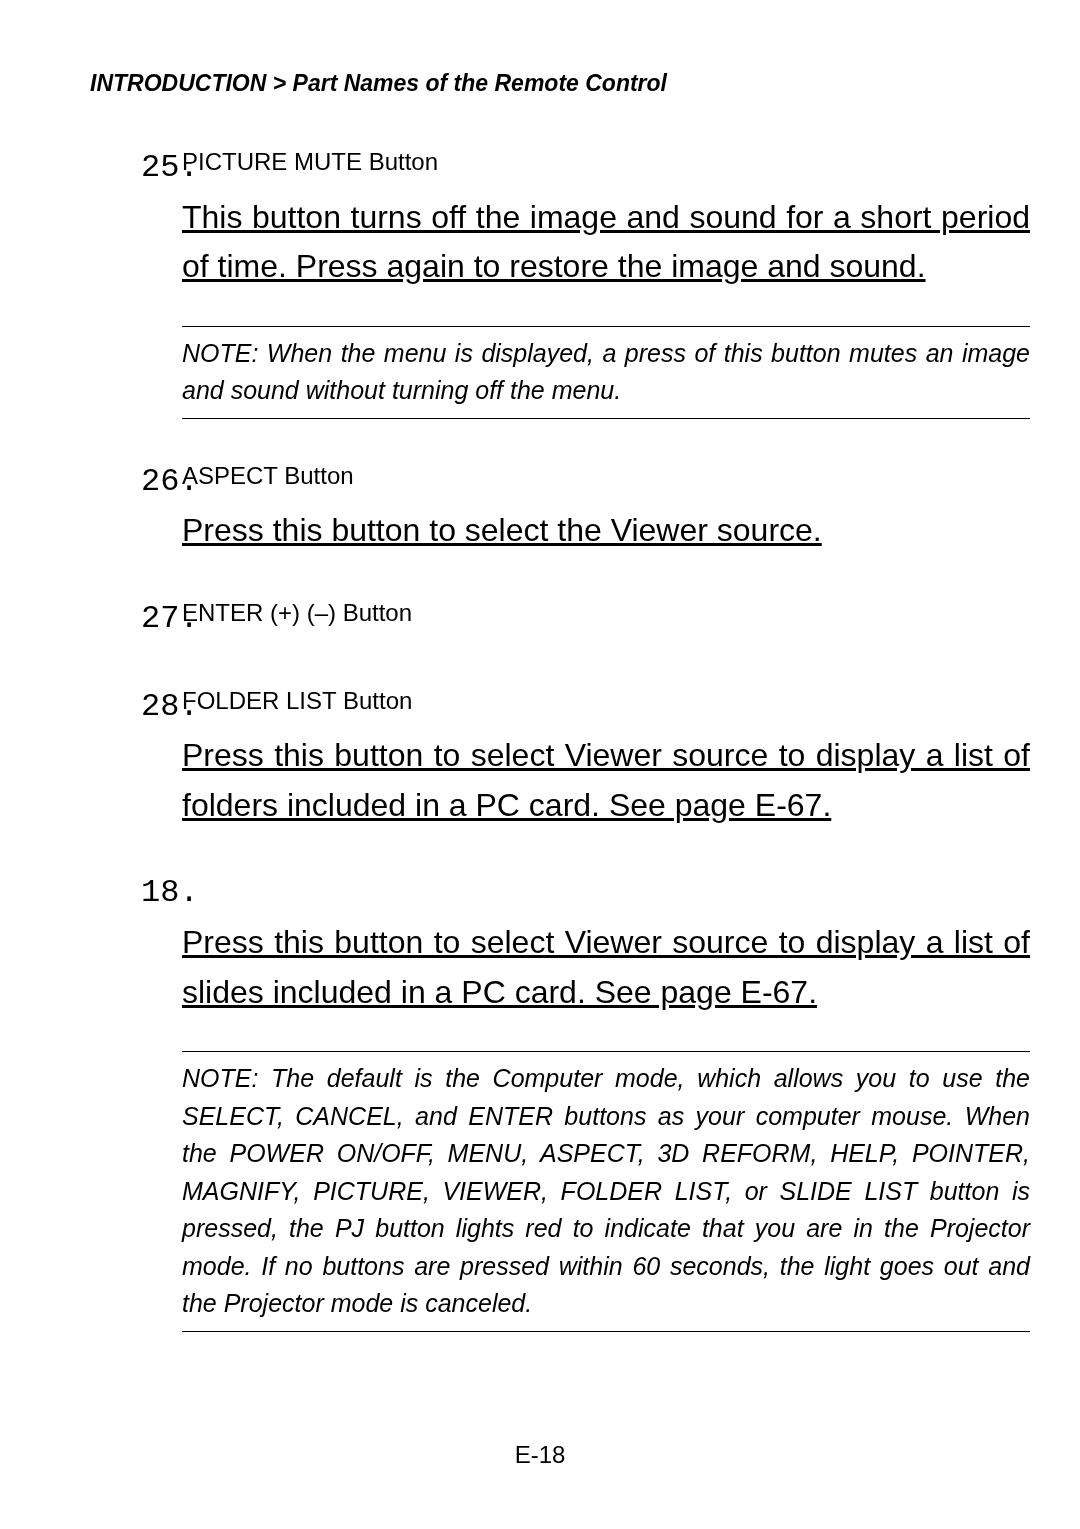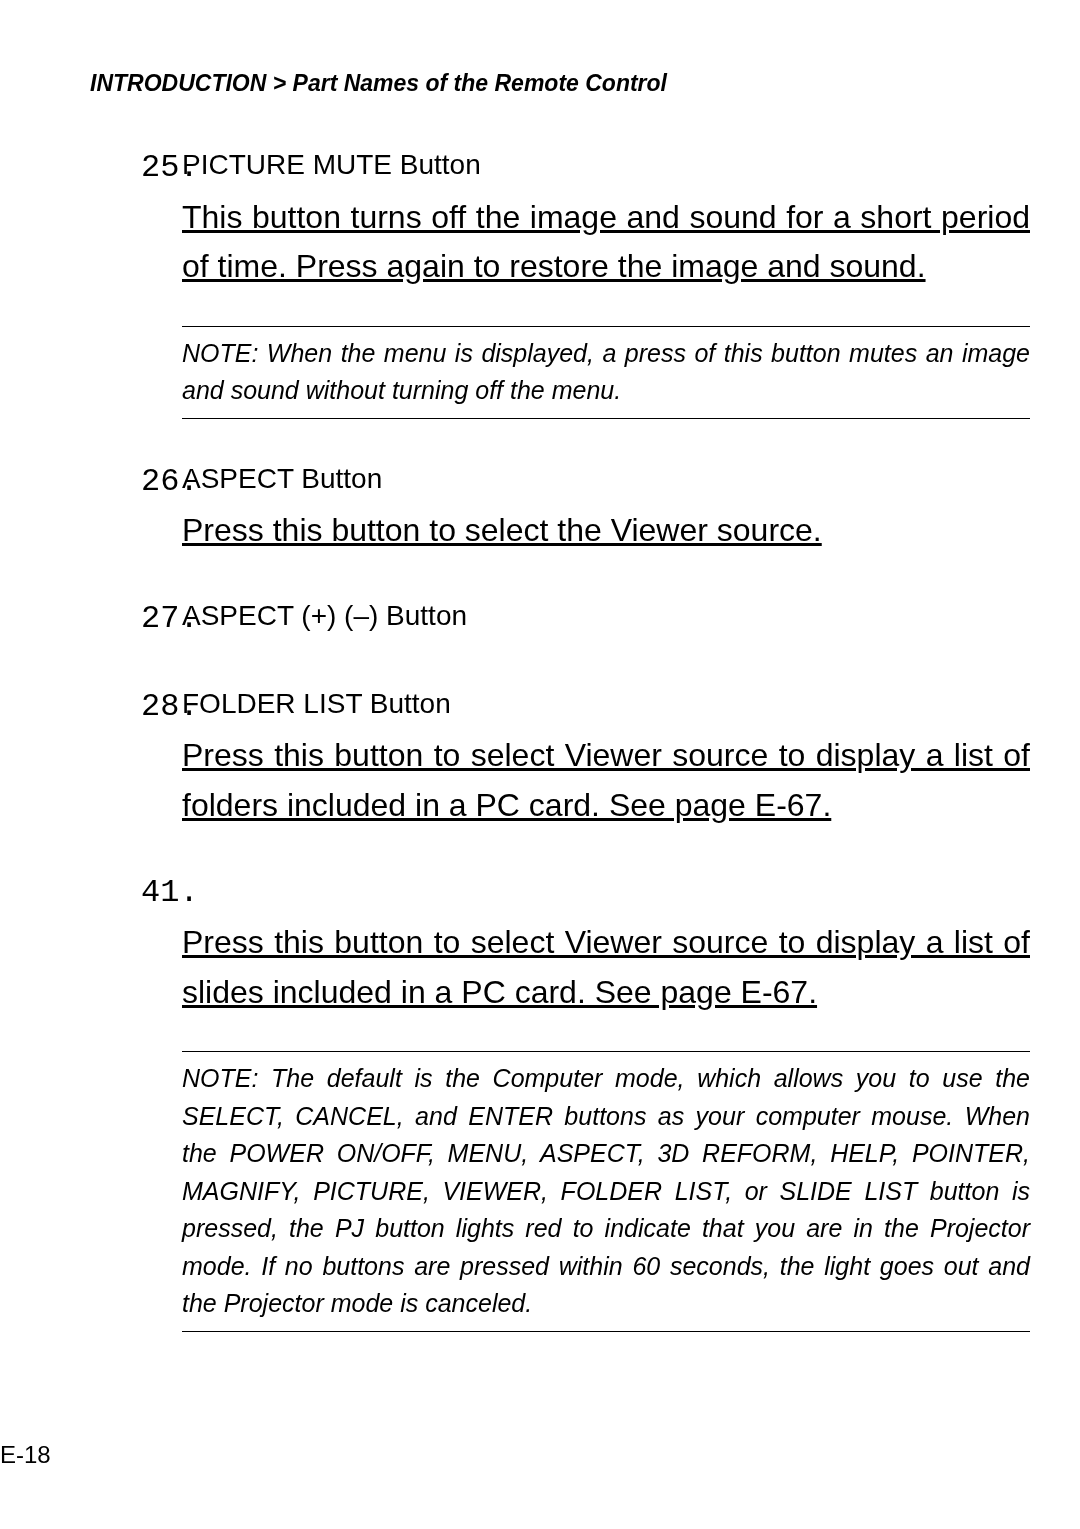--- a/index.html
+++ b/index.html
@@ -45,21 +45,21 @@
       font-family: Liberation Mono, monospace;
       font-size: 32px;
       line-height: 1.55;
       width: 41px;
       margin-left: -41px;
       flex-shrink: 0;
       text-align: center;
     }
     .item-title {
       font-family: Arial, Helvetica, sans-serif;
-      font-size: 28px;
+      font-size: 24px;
       line-height: 1.55;
     }
     .note-box {
       border-top: 1.5px solid #000000;
       border-bottom: 1.5px solid #000000;
       padding: 8px 0 8px 0;
       margin-top: 34px;
       margin-bottom: 38px;
     }
     .note-text {
@@ -67,21 +67,21 @@
       font-style: italic;
       font-size: 25px;
       line-height: 1.5;
       text-align: justify;
     }
     .page-number {
       position: absolute;
       bottom: 60px;
       width: 100%;
       left: 0;
-      text-align: left;
+      text-align: center;
       font-family: Arial, Helvetica, sans-serif;
       font-size: 24px;
     }
   </style>
 </head>
 <body>
 
 <div class="page">
   <div class="breadcrumb">
     <span>INTRODUCTION</span>
@@ -107,35 +107,35 @@
       <div class="item-number-title">
         <span class="item-number">26.</span>
         <span class="item-title">ASPECT Button</span>
       </div>
       <div class="item-line">Press this button to select the Viewer source.</div>
     </div>
 
     <div class="item-block">
       <div class="item-number-title">
         <span class="item-number">27.</span>
-        <span class="item-title">ASPECT (+) (–) Button</span>
+        <span class="item-title">ENTER (+) (–) Button</span>
       </div>
     </div>
 
     <div class="item-block">
       <div class="item-number-title">
         <span class="item-number">28.</span>
         <span class="item-title">FOLDER LIST Button</span>
       </div>
       <div class="item-line">Press this button to select Viewer source to display a list of folders included in a PC card. See page E-67.</div>
     </div>
 
     <div class="item-block" style="margin-bottom:0;">
       <div class="item-number-title">
-        <span class="item-number">41.</span>
+        <span class="item-number">18.</span>
       </div>
       <div class="item-line">Press this button to select Viewer source to display a list of slides included in a PC card. See page E-67.</div>
     </div>
 
     <div class="note-box" style="margin-bottom:0;">
       <div class="note-text">NOTE: The default is the Computer mode, which allows you to use the SELECT, CANCEL, and ENTER buttons as your computer mouse. When the POWER ON/OFF, MENU, ASPECT, 3D REFORM, HELP, POINTER, MAGNIFY, PICTURE, VIEWER, FOLDER LIST, or SLIDE LIST button is pressed, the PJ button lights red to indicate that you are in the Projector mode. If no buttons are pressed within 60 seconds, the light goes out and the Projector mode is canceled.</div>
     </div>
 
   </div>
 </div>

